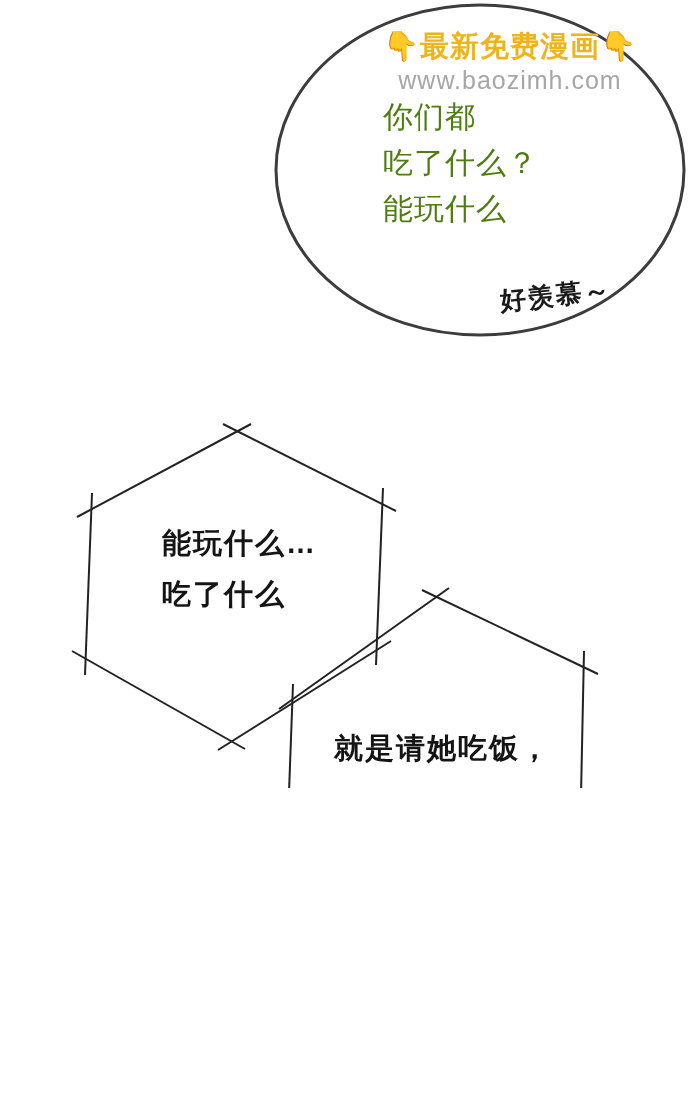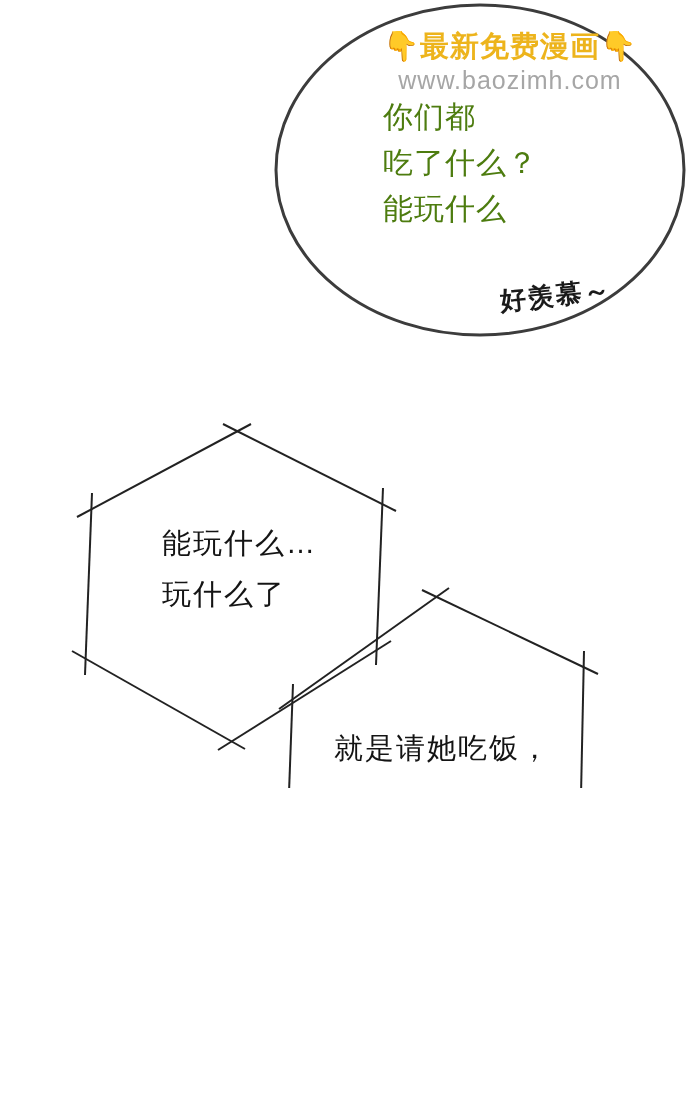--- a/index.html
+++ b/index.html
@@ -61,31 +61,31 @@
     white-space: nowrap;
     letter-spacing: 2px;
   }
   
   .hex1-text {
     position: absolute;
     left: 162px; top: 518px;
     font-size: 29px;
     line-height: 51px;
     color: #141414;
-    font-weight: 400;
+    font-weight: 700;
     letter-spacing: 2px;
     white-space: nowrap;
   }
   .hex2-text {
     position: absolute;
     left: 334px; top: 722px;
     font-size: 29px;
     line-height: 52px;
     color: #141414;
-    font-weight: 400;
+    font-weight: 700;
     letter-spacing: 2px;
     white-space: nowrap;
   }
 </style>
 </head>
 <body>
 
 <div class="page">
 
   <svg class="layer-svg" viewBox="0 0 690 1095" aria-hidden="true">
@@ -119,20 +119,20 @@
   <div class="circle-text">
     <div>你们都</div>
     <div>吃了什么？</div>
     <div>能玩什么</div>
   </div>
 
   <div class="hand-note">好羡慕～</div>
 
   <div class="hex1-text">
     <div>能玩什么…</div>
-    <div>玩什么了</div>
+    <div>吃了什么</div>
   </div>
 
   <div class="hex2-text">
     <div>就是请她吃饭，</div>
   </div>
 
 </div>
 
 </body></html>

